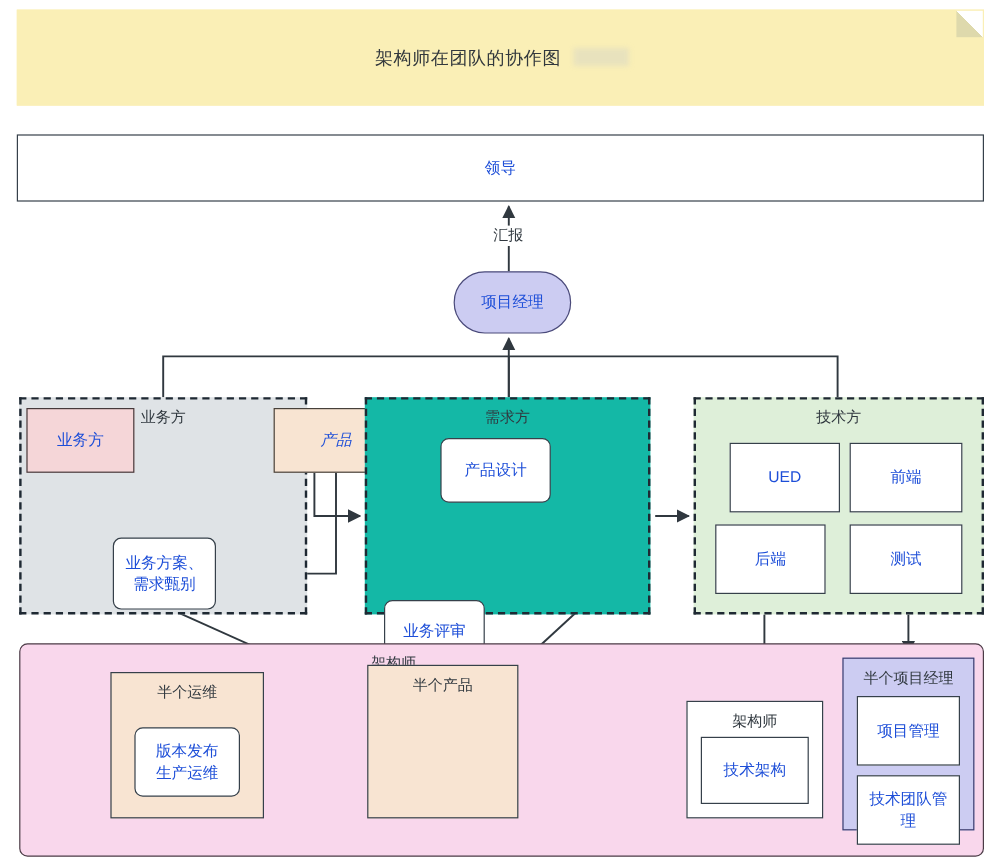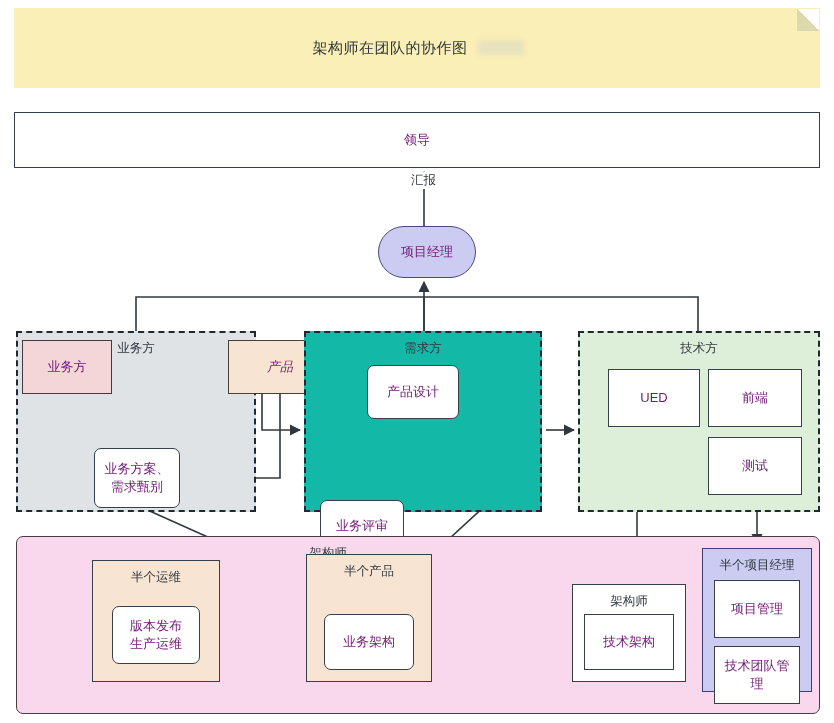--- a/index.html
+++ b/index.html
@@ -26,21 +26,21 @@
   }
   .note-title .redact{
     display:inline-block;width:46px;height:15px;vertical-align:-2px;
     background:#e8e2bd;margin-left:10px;filter:blur(2.2px);
   }
 
   
   .node{
     background:#ffffff;border:1.6px solid #36404a;
     display:flex;align-items:center;justify-content:center;
-    text-align:center;font-size:13px;line-height:1.35;color:#701a75;
+    text-align:center;font-size:13px;line-height:1.35;color:#1d4ed8;
   }
   .node.round{border-radius:7px;}
   .node.leader{left:14px;top:112px;width:806px;height:56px;font-size:13px;}
   .node.pm{
     left:378px;top:226px;width:98px;height:52px;
     background:#ccccf2;border-color:#4a4a7a;border-radius:26px;
   }
 
   
   .group{
@@ -136,21 +136,21 @@
     <path class="lk" d="M546,430 L574,430" marker-end="url(#ah)"></path>
 
     <path class="lk" d="M143,508 L366,608" marker-end="url(#ah)"></path>
     <path class="lk" d="M362,504 L369,606" marker-end="url(#ah)"></path>
     <path class="lk" d="M487,504 L374,608" marker-end="url(#ah)"></path>
 
     <path class="lk" d="M637,512 L637,610" marker-end="url(#ah)"></path>
     <path class="lk" d="M757,512 L757,544" marker-end="url(#ah)"></path>
   </svg>
 
-  <div class="abs edge-label" style="left:408px;top:172px;">汇报</div>
+  <div class="abs edge-label" style="left:408px;top:188px;">汇报</div>
 
   <div class="abs node leader">领导</div>
   <div class="abs node pm">项目经理</div>
 
   <div class="abs group g-biz">
     <div class="group-label" style="text-align:center;">业务方</div>
   </div>
   <div class="abs node n-biz">业务方</div>
   <div class="abs node round n-plan">
       <span style="white-space:pre-line;">业务方案、
@@ -163,38 +163,38 @@
     <div class="group-label">需求方</div>
   </div>
   <div class="abs node round n-pdesign">产品设计</div>
   <div class="abs node round n-bizrev">业务评审</div>
 
   <div class="abs group g-tech">
     <div class="group-label">技术方</div>
   </div>
   <div class="abs node n-ued">UED</div>
   <div class="abs node n-fe">前端</div>
+  <div class="abs node n-be">后端</div>
   <div class="abs node n-qa">测试</div>
 
   <div class="abs g-arch">
     <div class="group-label">架构师</div>
   </div>
 
   <div class="abs sub s-ops">
     <div class="sub-label">半个运维</div>
   </div>
   <div class="abs node round n-release">
       <span style="white-space:pre-line;">版本发布
 生产运维</span>
     </div>
 
   <div class="abs sub s-prod">
     <div class="sub-label">半个产品</div>
   </div>
-  <div class="abs node round n-bizarch">业务架构</div>
 
   <div class="abs sub s-arch">
     <div class="sub-label">架构师</div>
   </div>
   <div class="abs node n-techarch">技术架构</div>
 
   <div class="abs sub s-pm">
     <div class="sub-label">半个项目经理</div>
   </div>
   <div class="abs node n-pmgmt">项目管理</div>

